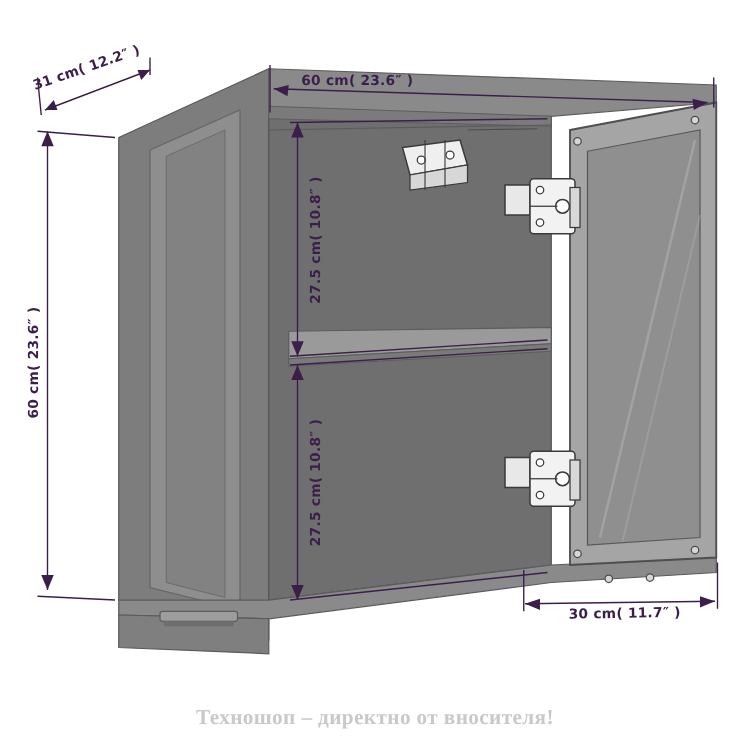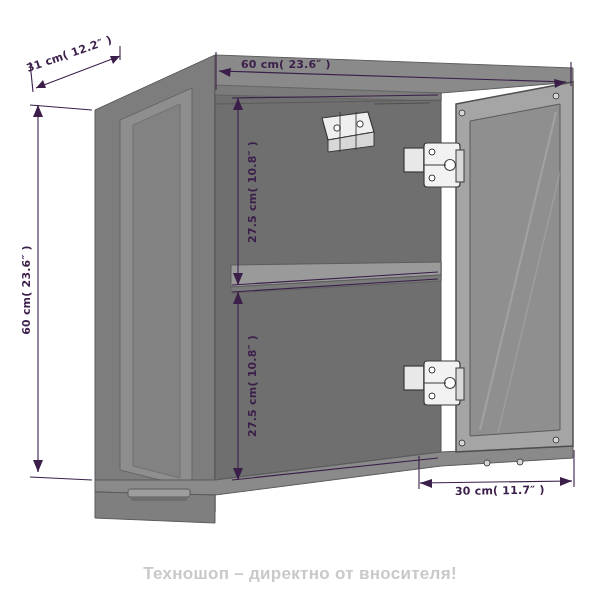--- a/index.html
+++ b/index.html
@@ -27,21 +27,21 @@
     font-weight: 700;
     letter-spacing: 0.2px;
   }
   .watermark {
     position: absolute;
     left: 0;
     right: 0;
     bottom: 16px;
     text-align: center;
     color: #c9c9c9;
-    font-family: Liberation Sans, sans-serif;
+    font-family: Liberation Serif, serif;
     font-size: 17px;
     font-weight: 700;
     letter-spacing: 0.3px;
   }
 </style>
 </head>
 <body>
 
 <div id="stage">
 

